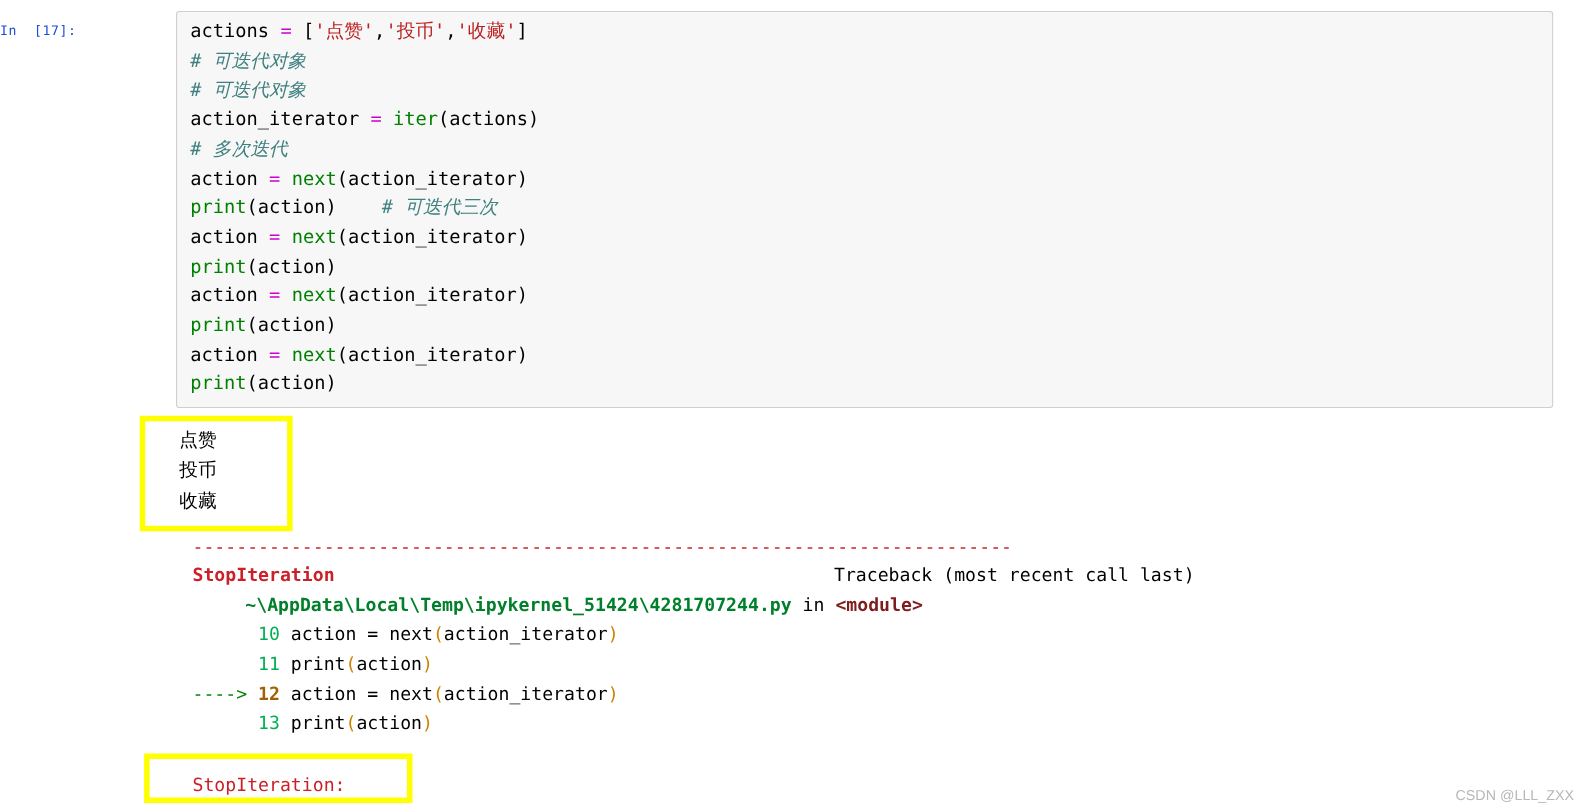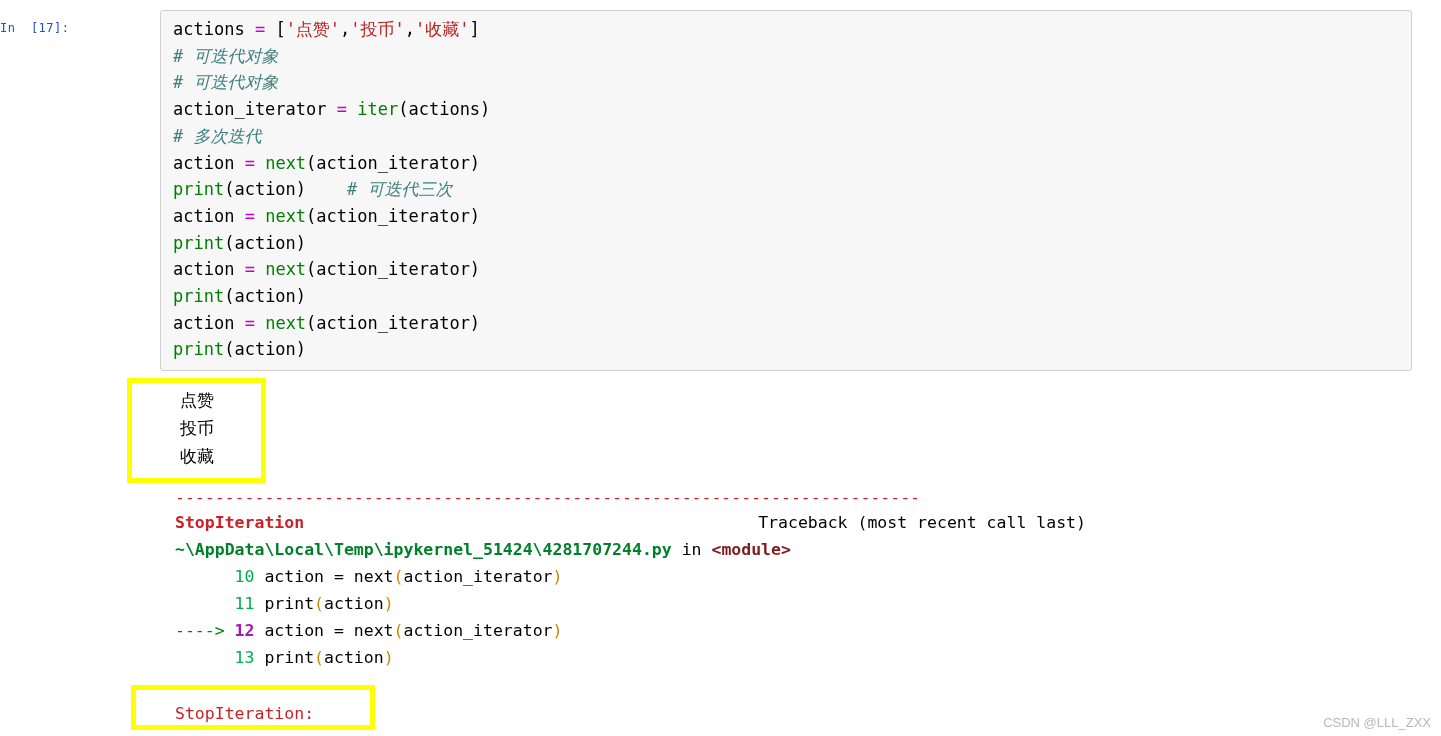--- a/index.html
+++ b/index.html
@@ -65,21 +65,21 @@
     border: 5px solid #ffff00;
     box-sizing: border-box;
     background: transparent;
   }
   #out-box-1 { left: 127px; top: 378px; width: 139px; height: 105px; }
   #out-box-2 { left: 131px; top: 685px; width: 244px; height: 45px; }
 
   
   .stdout {
     position: absolute;
-    left: 180px;
+    left: 163px;
     top: 386px;
     font-family: "DejaVu Sans Mono", "Liberation Mono", monospace;
     font-size: 17px;
     line-height: 28px;
     color: #000000;
     white-space: pre;
   }
 
   
   .traceback {
@@ -98,24 +98,24 @@
     color: #cb2027;
     letter-spacing: 0px;
     display: block;
     font-size: 16.5px;
     line-height: 22px;
     overflow: hidden;
     white-space: pre;
   }
   .tb-exc   { color: #cb2027; font-weight: bold; }
   .tb-head  { color: #000000; }
-  .tb-path  { color: #00802b; font-weight: bold; }
+  .tb-path  { color: #00802b; font-weight: bold; margin-left: 48px; }
   .tb-mod   { color: #7f1d1d; font-weight: bold; margin-top: 28px; }
   .tb-lno   { color: #00b050; }
-  .tb-lno-b { color: #a21caf; font-weight: bold; }
+  .tb-lno-b { color: #a16207; font-weight: bold; }
   .tb-arrow { color: #008000; }
   .tb-paren { color: #cc8400; }
   .tb-txt   { color: #000000; }
   .tb-blank { height: 27px; }
   .tb-final { color: #cb2027; font-weight: normal; }
 
   .spacer-head { display: inline-block; width: 454px; }
 
   
   .watermark {

